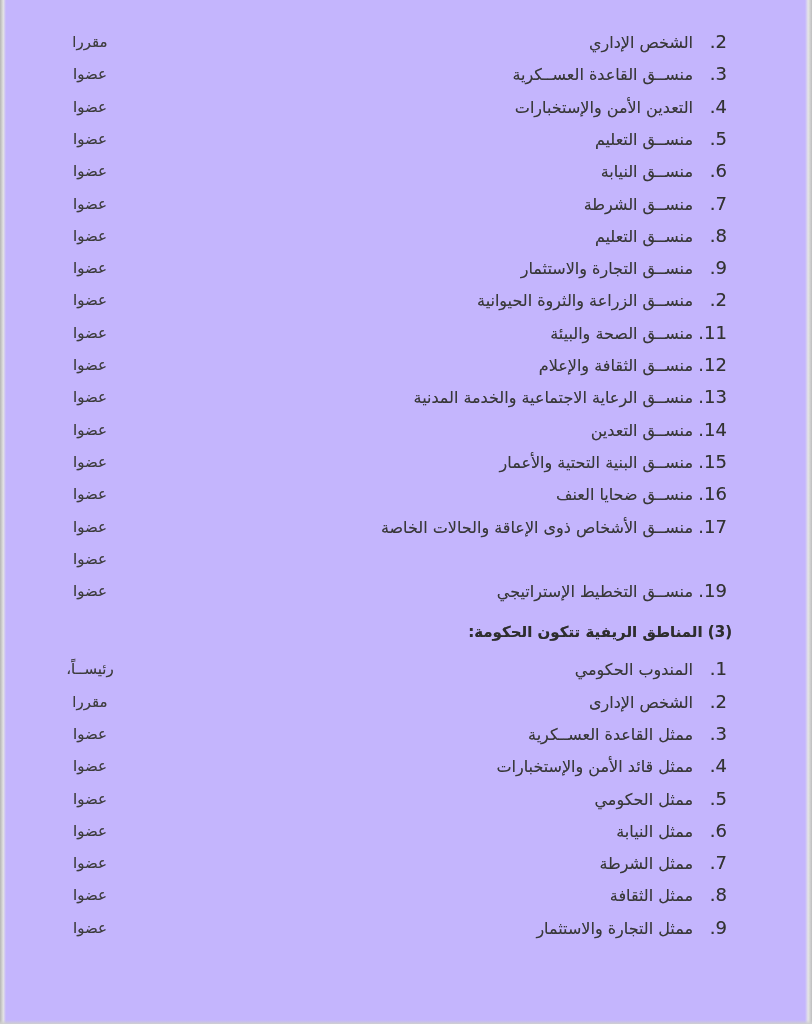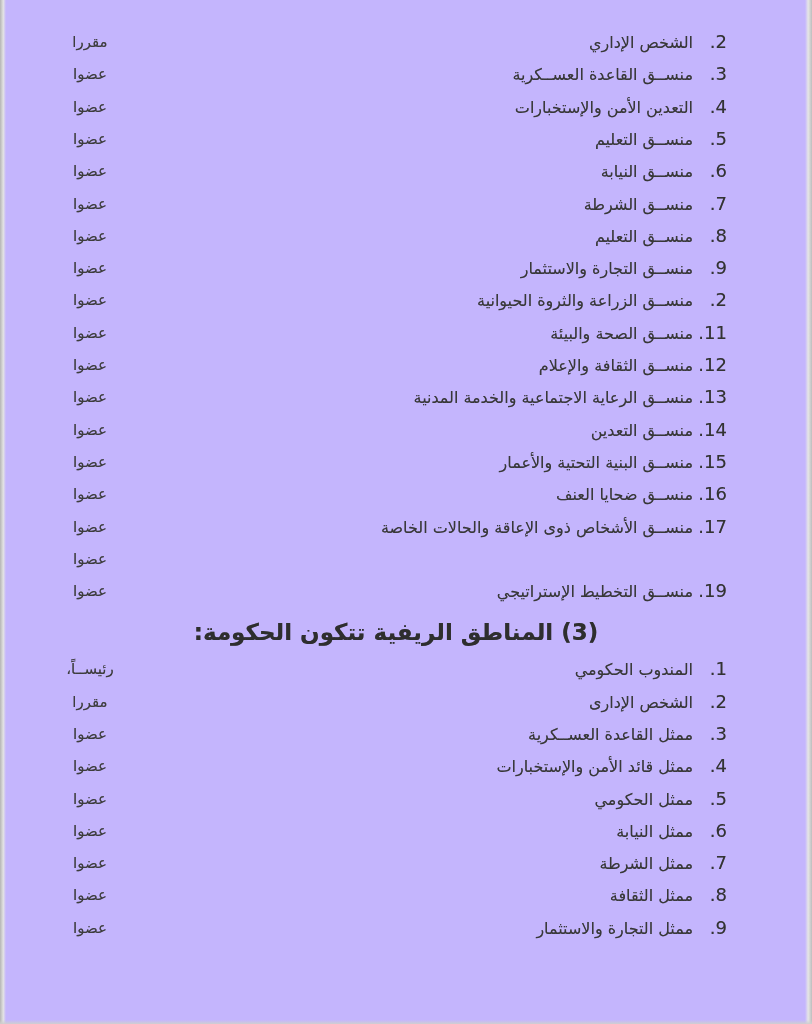--- a/index.html
+++ b/index.html
@@ -67,22 +67,22 @@
     color: #333333;
     vertical-align: baseline;
   }
   .heading {
     position: absolute;
     left: 60px;
     right: 80px;
     height: 34px;
     line-height: 34px;
     direction: rtl;
-    text-align: center;
-    font-size: 23px;
+    text-align: right;
+    font-size: 15px;
     font-weight: bold;
     color: #2e2e2e;
     white-space: nowrap;
     text-shadow: 0 0 0.6px rgba(40,40,40,0.5);
   }
 </style>
 </head>
 <body>
 
 <div class="page">

